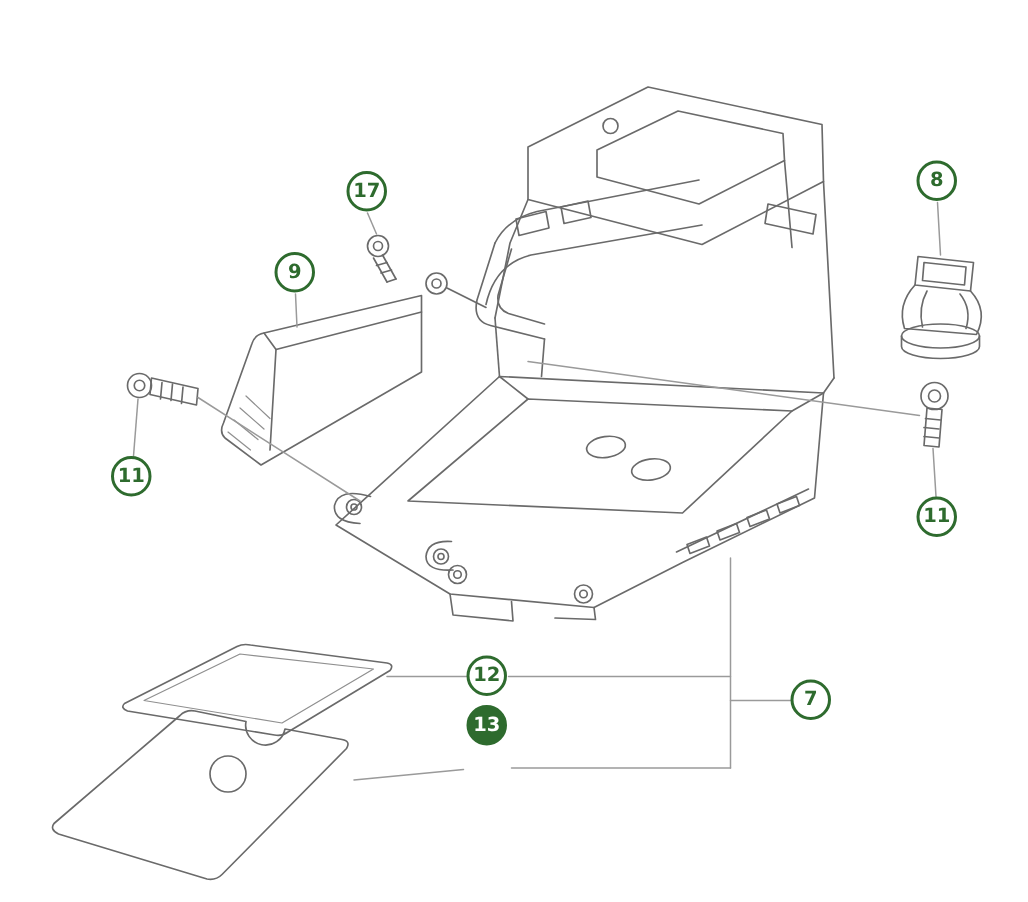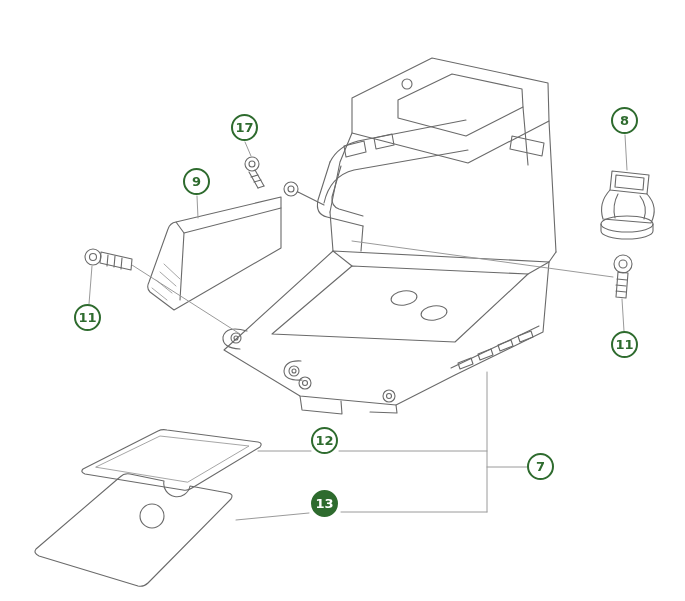--- a/index.html
+++ b/index.html
@@ -192,17 +192,17 @@
       <path d="M 487 467 L 527 467"></path>
     </g>
   </svg>
 
   <div>
       <div class="callout" style="left: 625px; top: 121px;">8</div>
       <div class="callout" style="left: 197px; top: 182px;">9</div>
       <div class="callout" style="left: 245px; top: 128px;">17</div>
       <div class="callout" style="left: 88px; top: 318px;">11</div>
       <div class="callout" style="left: 625px; top: 345px;">11</div>
-      <div class="callout" style="left: 325px; top: 441px;">12</div>
-      <div class="callout selected" style="left: 325px; top: 504px;">13</div>
+      <div class="callout" style="left: 325px; top: 451px;">12</div>
+      <div class="callout selected" style="left: 325px; top: 484px;">13</div>
       <div class="callout" style="left: 541px; top: 467px;">7</div>
     </div>
 </div>
 
 </body></html>

